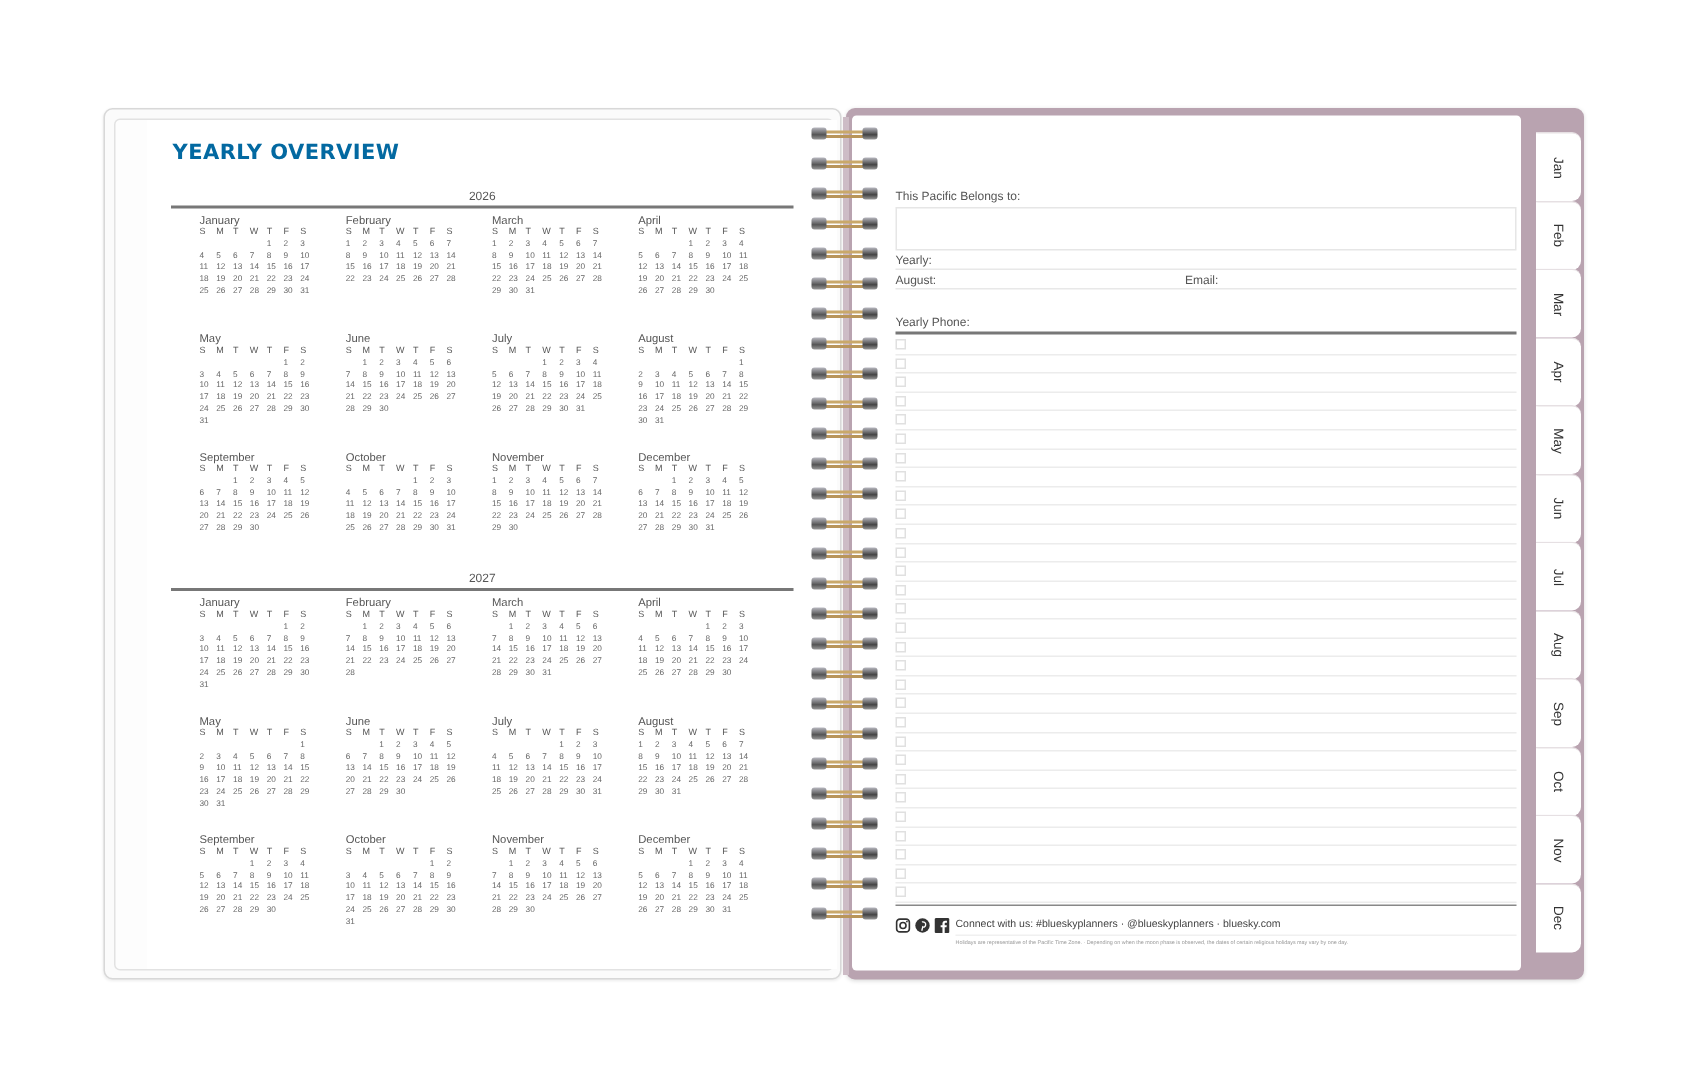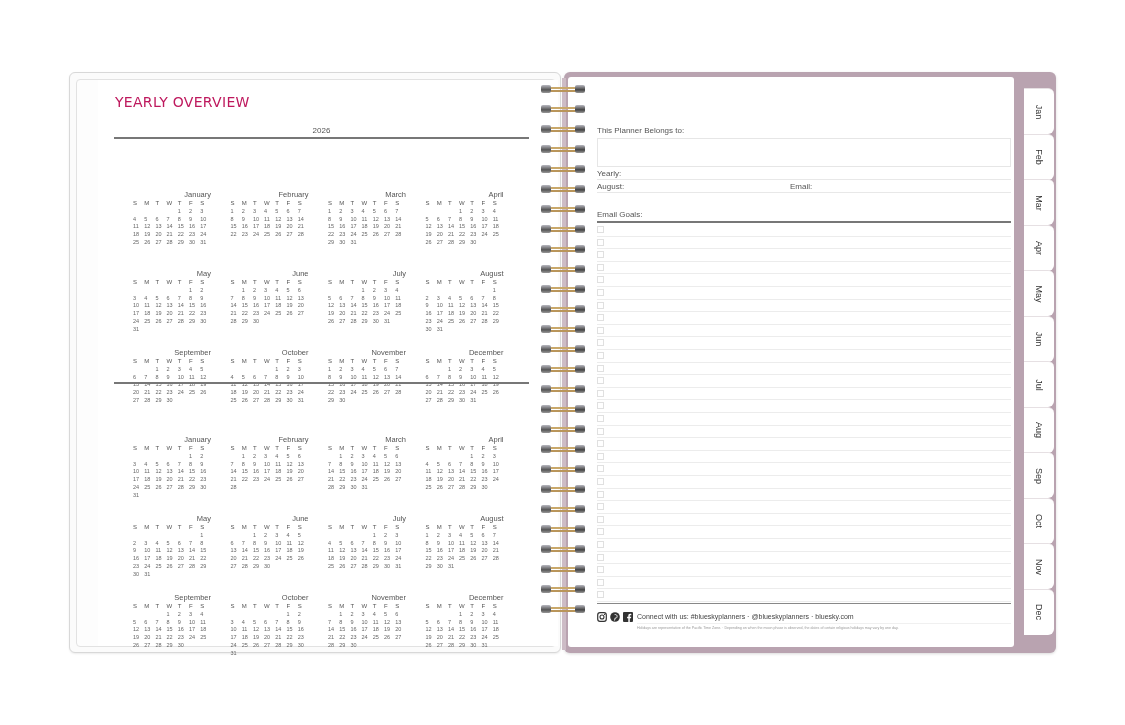--- a/index.html
+++ b/index.html
@@ -15,37 +15,36 @@
   .left-inner {
     position: absolute; left: 76px; top: 79px; width: 480px; height: 568px;
     border: 1px solid #e2e2e2; border-radius: 4px; background: #fdfdfd;
   }
   .left-page {
     position: absolute; left: 98px; top: 80px; width: 460px; height: 566px;
     background: #fff;
   }
   .page-title {
     position: absolute; left: 115px; top: 94px;
-    font-family: "DejaVu Sans", sans-serif; font-size: 14px; font-weight: normal;
-    color: #be185d; letter-spacing: 0.3px;
+    font-family: "DejaVu Sans", sans-serif; font-size: 14px; font-weight: bold;
+    color: #0369a1; letter-spacing: 0.3px;
   }
   .year-block { position: absolute; left: 114px; width: 415px; }
   .year-label {
     text-align: center; font-size: 8px; color: #555; height: 10px; line-height: 10px;
   }
   .year-rule { height: 2px; background: #777; margin-top: 1px; }
   .months-grid {
     display: grid; grid-template-columns: repeat(4, 97.5px); column-gap: 0;
     margin-top: 3px; margin-left: 19px;
   }
   .month { height: 79px; }
   .month-name {
-    text-align: right; font-size: 7.5px; color: #555; height: 10px; line-height: 10px;
+    text-align: left; font-size: 7.5px; color: #555; height: 10px; line-height: 10px;
     width: 78px;
-    margin-top: 48px;
   }
   .cal {
     display: grid; grid-template-columns: repeat(7, 11.2px);
     font-size: 5.5px; color: #666; line-height: 7.8px;
   }
   .cal span { text-align: left; }
   .cal .dow { font-size: 6px; color: #555; }
 
   
   .spiral {
@@ -647,20 +646,21 @@
           <span>28</span>
           <span>29</span>
           <span>30</span>
           <span>31</span>
         </div>
       </div>
     </div>
 </div>
 
 <div class="year-block" id="year1" style="top:381px;">
+  <div class="year-label">2027</div>
   <div class="year-rule"></div>
   <div class="months-grid">
       <div class="month">
         <div class="month-name">January</div>
         <div class="cal">
           <span class="dow">S</span>
           <span class="dow">M</span>
           <span class="dow">T</span>
           <span class="dow">W</span>
           <span class="dow">T</span>
@@ -1365,28 +1365,28 @@
       <div class="end-r"></div>
     </div>
     <div class="ring" style="top: 520px;">
       <div class="wire"></div>
       <div class="wire2"></div>
       <div class="end-l"></div>
       <div class="end-r"></div>
     </div>
   </div>
 
-<div class="lbl" style="left:597px; top:126px;">This Planner Belongs to:</div>
+<div class="lbl" style="left:597px; top:126px;">This Pacific Belongs to:</div>
 <div class="name-box"></div>
 <div class="lbl" style="left:597px; top:169px;">Yearly:</div>
 <div class="hline" style="left:597px; top:179px; width:414px;"></div>
 <div class="lbl" style="left:597px; top:182px;">August:</div>
 <div class="lbl" style="left:790px; top:182px;">Email:</div>
 <div class="hline" style="left:597px; top:192px; width:414px;"></div>
-<div class="lbl" style="left:597px; top:210px;">Email Goals:</div>
+<div class="lbl" style="left:597px; top:210px;">Yearly Phone:</div>
 <div class="goals-rule"></div>
 <div id="goals">
     <div class="goal-row" style="top: 224px;">
       <div class="cb"></div>
     </div>
     <div class="goal-row" style="top: 236.6px;">
       <div class="cb"></div>
     </div>
     <div class="goal-row" style="top: 249.2px;">
       <div class="cb"></div>

